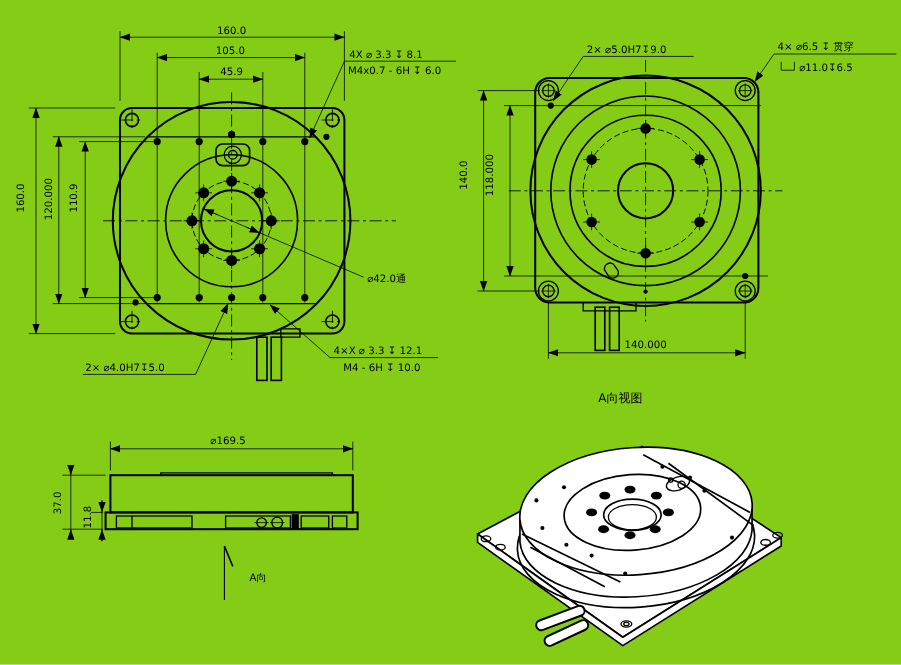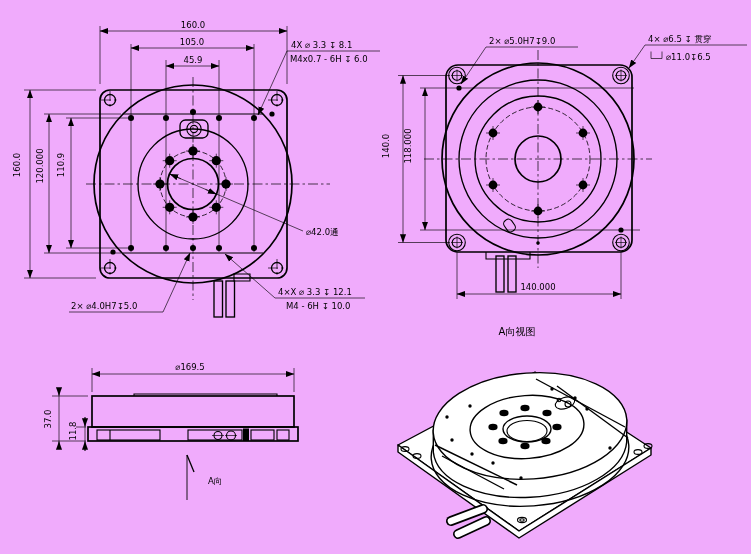--- a/index.html
+++ b/index.html
@@ -1,16 +1,16 @@
 <!DOCTYPE html>
 <html><head>
 <meta charset="utf-8">
 <style>
   html,body{margin:0;padding:0;background:#ffffff;}
-  .sheet{width:751px;height:554px;background:#f0abfc;position:relative;overflow:hidden;text-decoration:underline;}
+  .sheet{width:751px;height:554px;background:#84cc16;position:relative;overflow:hidden;text-decoration:underline;}
   svg{display:block;}
   text{font-family:"DejaVu Sans",sans-serif;fill:#000;}
   .dim{font-size:8.5px;}
   .note{font-size:8.5px;}
   .cap{font-size:10px;}
   .thin{stroke:#000;stroke-width:0.65;fill:none;}
   .cl{stroke:#000;stroke-width:0.7;fill:none;stroke-dasharray:10 3 2.5 3;}
   .obj{stroke:#000;stroke-width:1.7;fill:none;}
   .obj2{stroke:#000;stroke-width:1.35;fill:none;}
   .obj3{stroke:#000;stroke-width:1.1;fill:none;}

